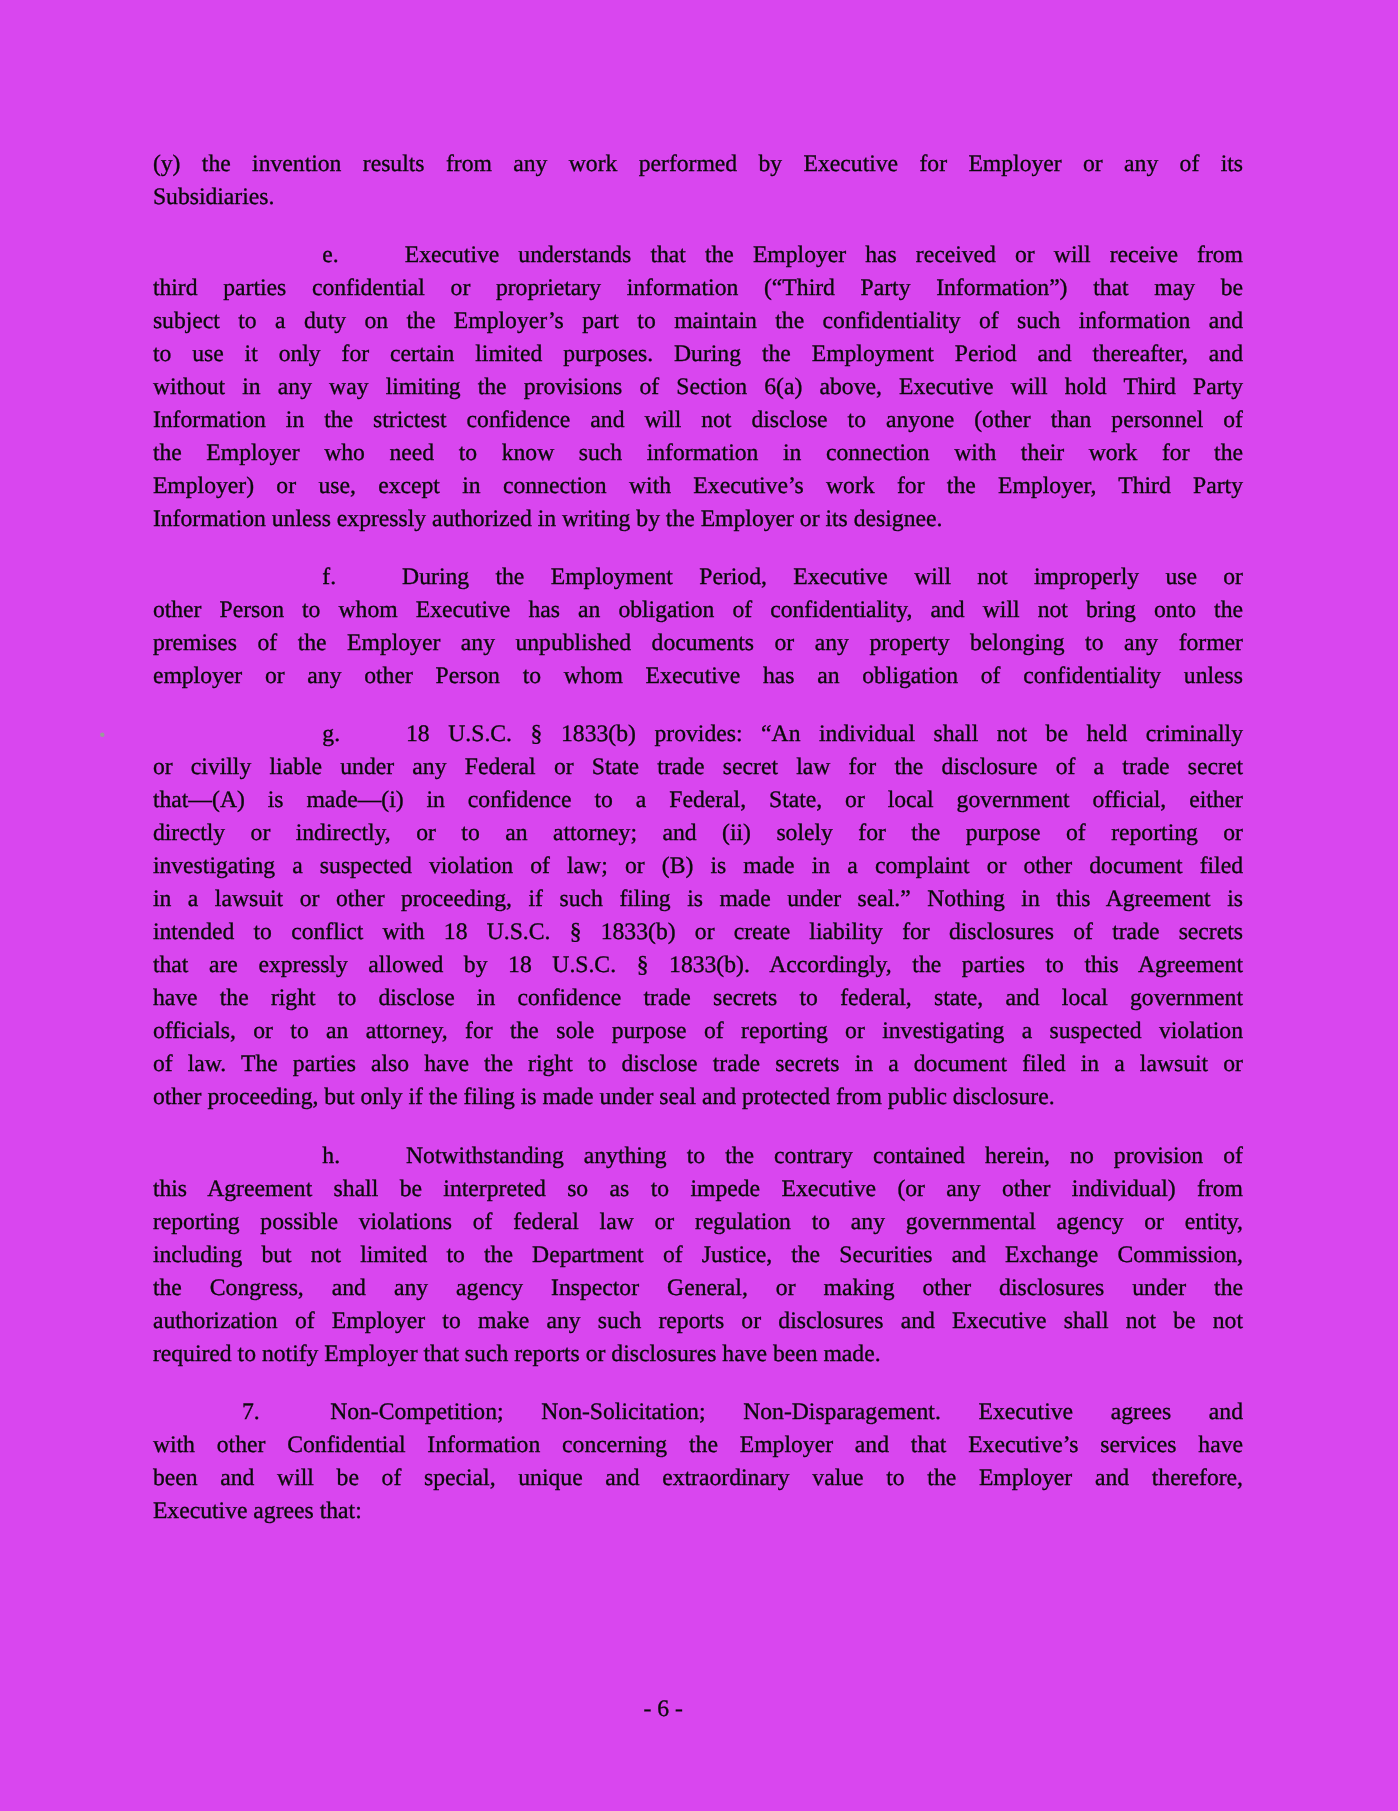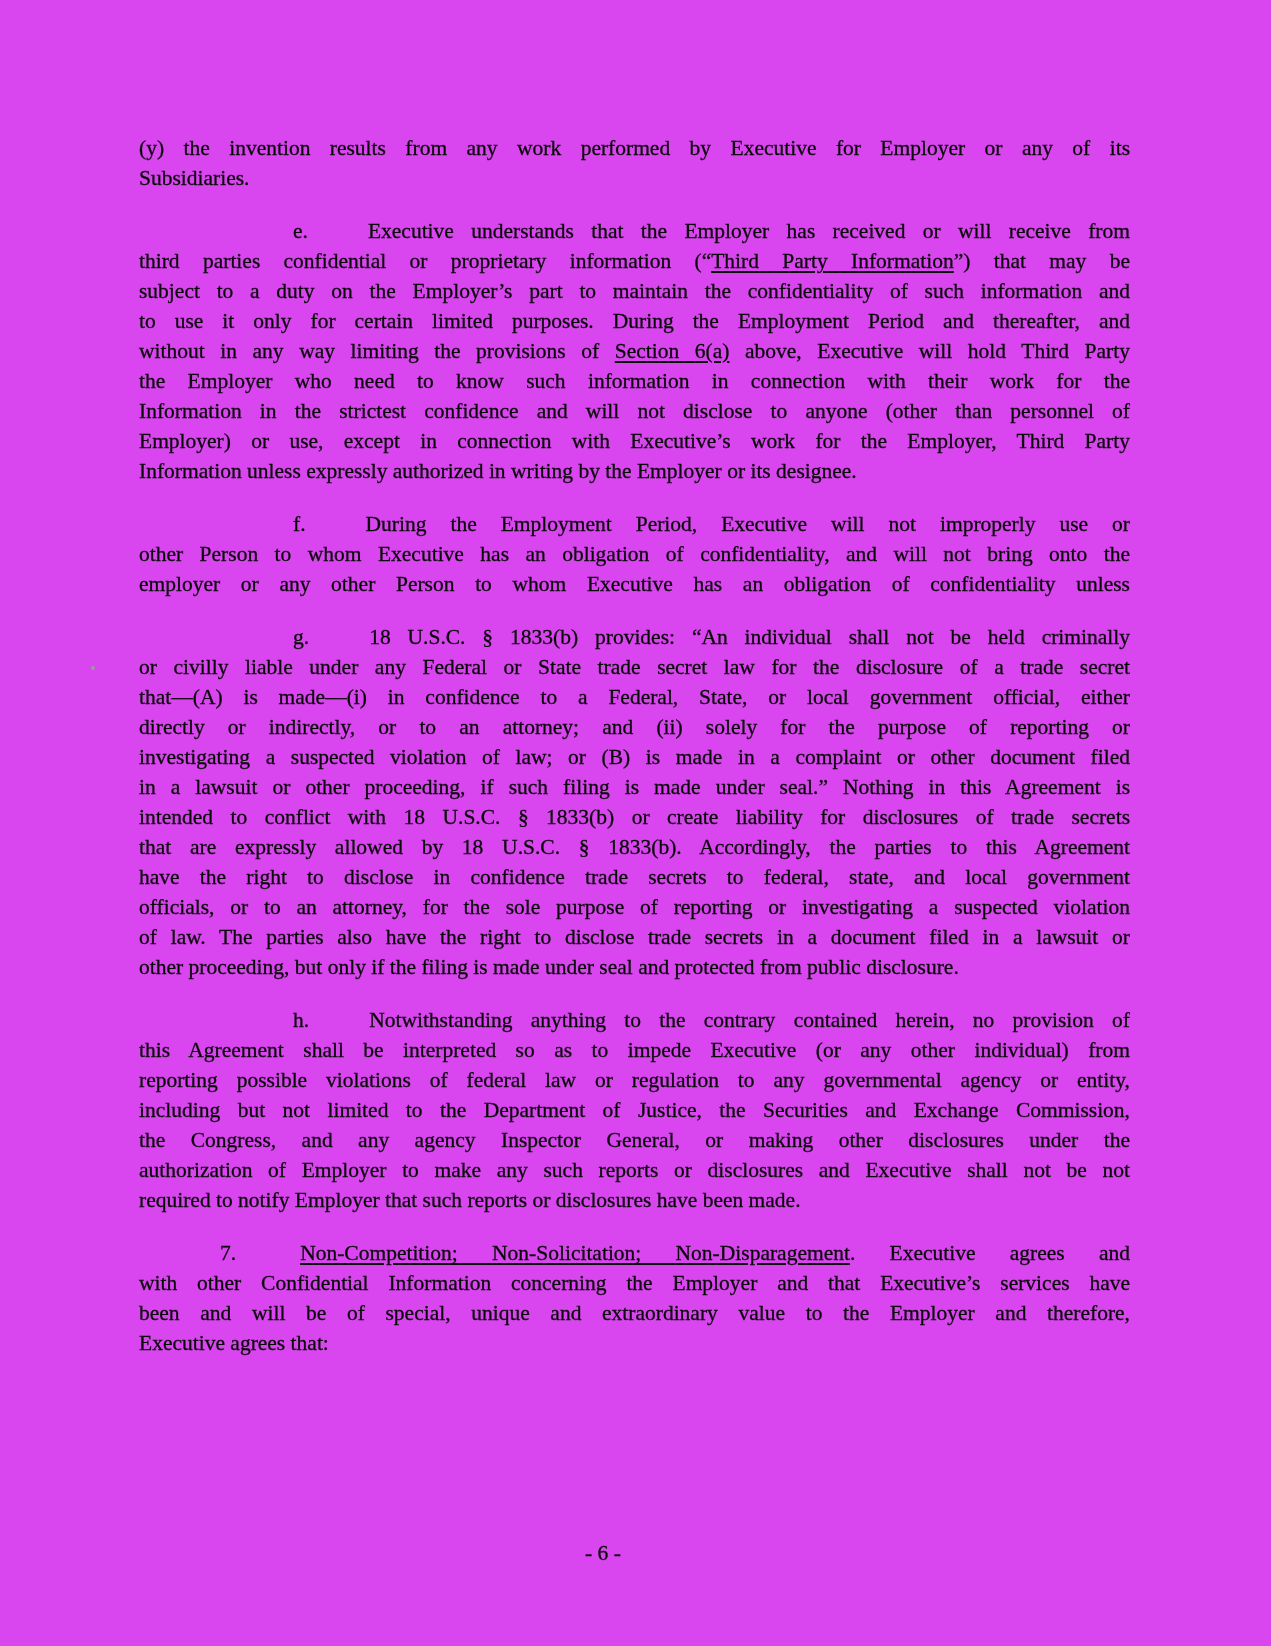--- a/index.html
+++ b/index.html
@@ -32,21 +32,20 @@
     white-space: normal;
     -webkit-text-stroke: 0.3px currentColor;
   }
   .line.last { text-align-last: left; }
   .sp { display: inline-block; height: 1px; }
   .ind-letter { width: 154px; }
   .tab-letter { width: 60px; }
   .ind-num { width: 81px; }
   .tab-num { width: 64px; }
   .u {
-    text-decoration: underline;
     text-decoration-thickness: 2px;
     text-underline-offset: 3px;
   }
   .page-footer {
     position: absolute;
     top: 1538px;
     left: 0;
     width: 1206px;
     text-align: center;
     font-size: 21.5px;
@@ -72,28 +71,29 @@
       <div class="paragraph">
         <div class="line"><span>(y) the invention results from any work performed by Executive for Employer or any of its</span></div>
         <div class="line last"><span>Subsidiaries.</span></div>
       </div>
       <div class="paragraph">
         <div class="line"><span class="sp ind-letter"></span><span>e.</span><span class="sp tab-letter"></span><span>Executive understands that the Employer has received or will receive from</span></div>
         <div class="line"><span>third parties confidential or proprietary information (“</span><span class="u">Third Party Information</span><span>”) that may be</span></div>
         <div class="line"><span>subject to a duty on the Employer’s part to maintain the confidentiality of such information and</span></div>
         <div class="line"><span>to use it only for certain limited purposes. During the Employment Period and thereafter, and</span></div>
         <div class="line"><span>without in any way limiting the provisions of </span><span class="u">Section 6(a)</span><span> above, Executive will hold Third Party</span></div>
+        <div class="line"><span>Information in the strictest confidence and will not disclose to anyone (other than personnel of</span></div>
         <div class="line"><span>the Employer who need to know such information in connection with their work for the</span></div>
-        <div class="line"><span>Information in the strictest confidence and will not disclose to anyone (other than personnel of</span></div>
         <div class="line"><span>Employer) or use, except in connection with Executive’s work for the Employer, Third Party</span></div>
         <div class="line last"><span>Information unless expressly authorized in writing by the Employer or its designee.</span></div>
       </div>
       <div class="paragraph">
         <div class="line"><span class="sp ind-letter"></span><span>f.</span><span class="sp tab-letter"></span><span>During the Employment Period, Executive will not improperly use or</span></div>
         <div class="line"><span>other Person to whom Executive has an obligation of confidentiality, and will not bring onto the</span></div>
+        <div class="line"><span>premises of the Employer any unpublished documents or any property belonging to any former</span></div>
         <div class="line"><span>employer or any other Person to whom Executive has an obligation of confidentiality unless</span></div>
       </div>
       <div class="paragraph">
         <div class="line"><span class="sp ind-letter"></span><span>g.</span><span class="sp tab-letter"></span><span>18 U.S.C. § 1833(b) provides: “An individual shall not be held criminally</span></div>
         <div class="line"><span>or civilly liable under any Federal or State trade secret law for the disclosure of a trade secret</span></div>
         <div class="line"><span>that—(A) is made—(i) in confidence to a Federal, State, or local government official, either</span></div>
         <div class="line"><span>directly or indirectly, or to an attorney; and (ii) solely for the purpose of reporting or</span></div>
         <div class="line"><span>investigating a suspected violation of law; or (B) is made in a complaint or other document filed</span></div>
         <div class="line"><span>in a lawsuit or other proceeding, if such filing is made under seal.” Nothing in this Agreement is</span></div>
         <div class="line"><span>intended to conflict with 18 U.S.C. § 1833(b) or create liability for disclosures of trade secrets</span></div>

